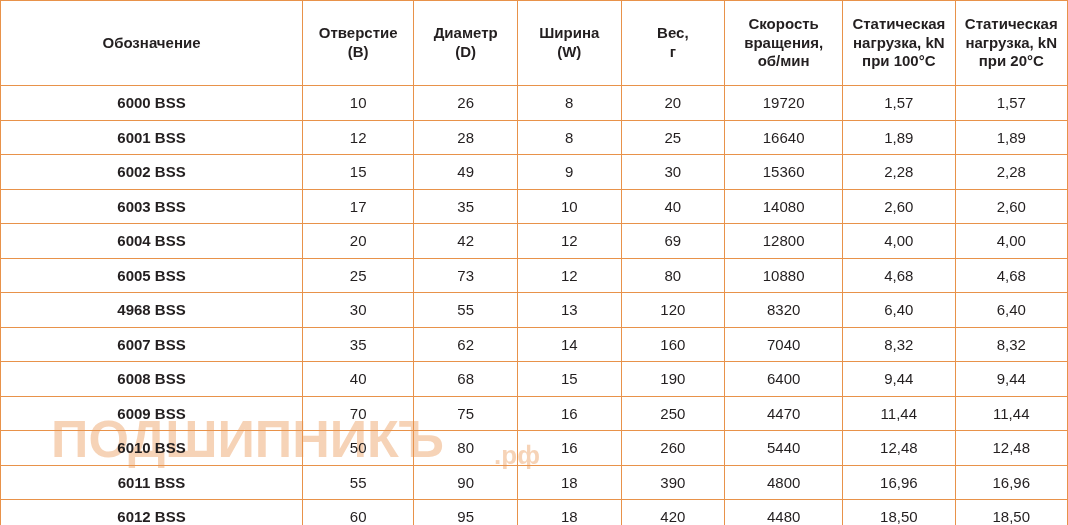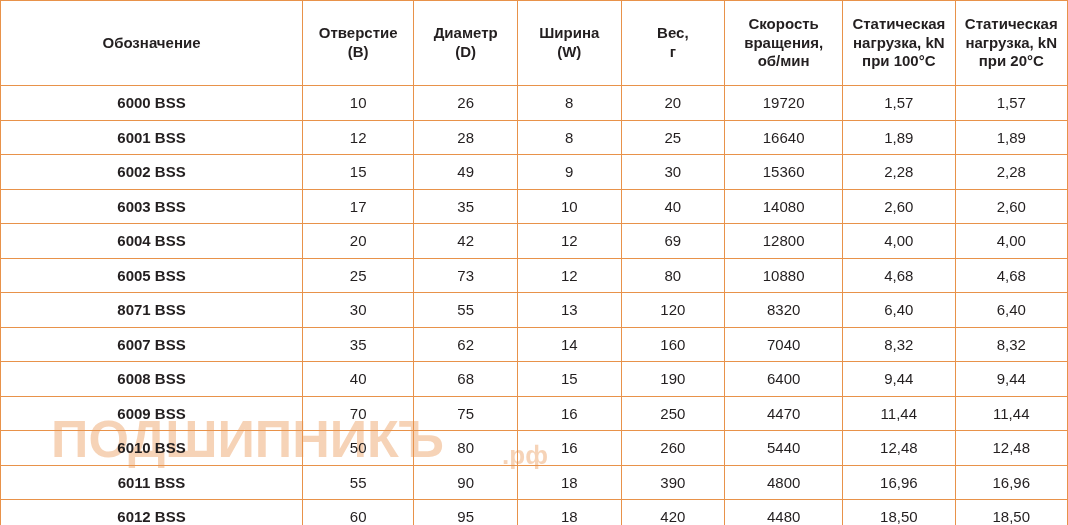--- a/index.html
+++ b/index.html
@@ -80,21 +80,21 @@
     font-weight: bold;
     color: rgba(232, 146, 74, 0.40);
     letter-spacing: 0px;
     line-height: 1;
     white-space: nowrap;
   }
   #watermark .wm-suffix {
     font-size: 26px;
     font-weight: bold;
     color: rgba(232, 146, 74, 0.40);
-    margin-left: 18px;
+    margin-left: 10px;
     align-self: flex-end;
     padding-bottom: 4px;
   }
 </style>
 </head>
 <body>
 
 <div id="wrap">
 
   <div id="watermark">
@@ -206,21 +206,21 @@
           <td class="desig">6005 BSS</td>
           <td>25</td>
           <td>73</td>
           <td>12</td>
           <td>80</td>
           <td>10880</td>
           <td>4,68</td>
           <td>4,68</td>
         </tr>
         <tr>
-          <td class="desig">8071 BSS</td>
+          <td class="desig">4968 BSS</td>
           <td>30</td>
           <td>55</td>
           <td>13</td>
           <td>120</td>
           <td>8320</td>
           <td>6,40</td>
           <td>6,40</td>
         </tr>
         <tr>
           <td class="desig">6007 BSS</td>

